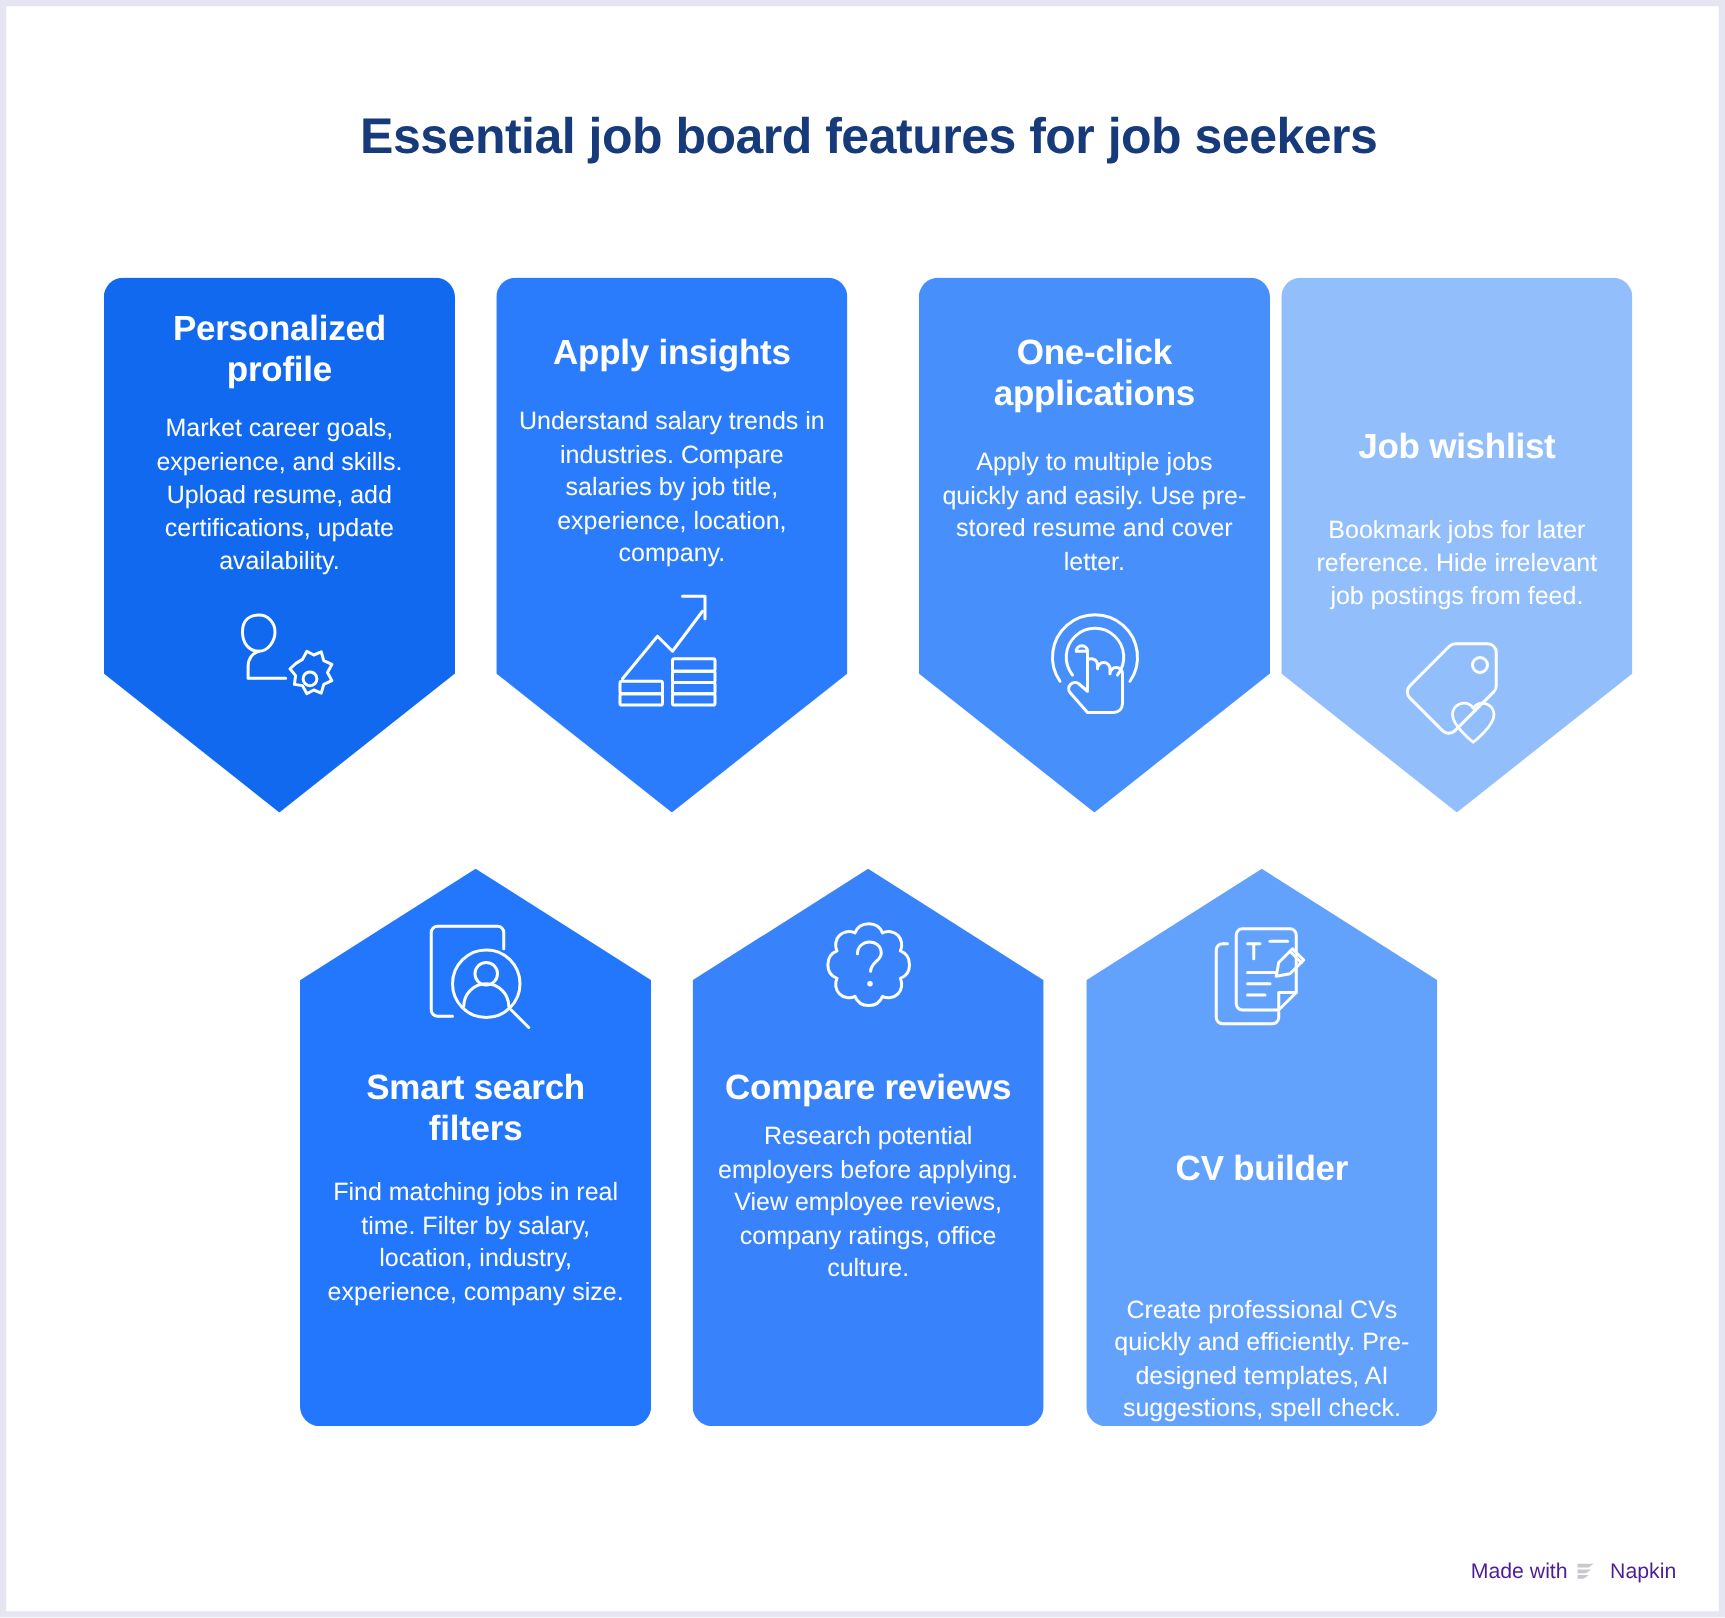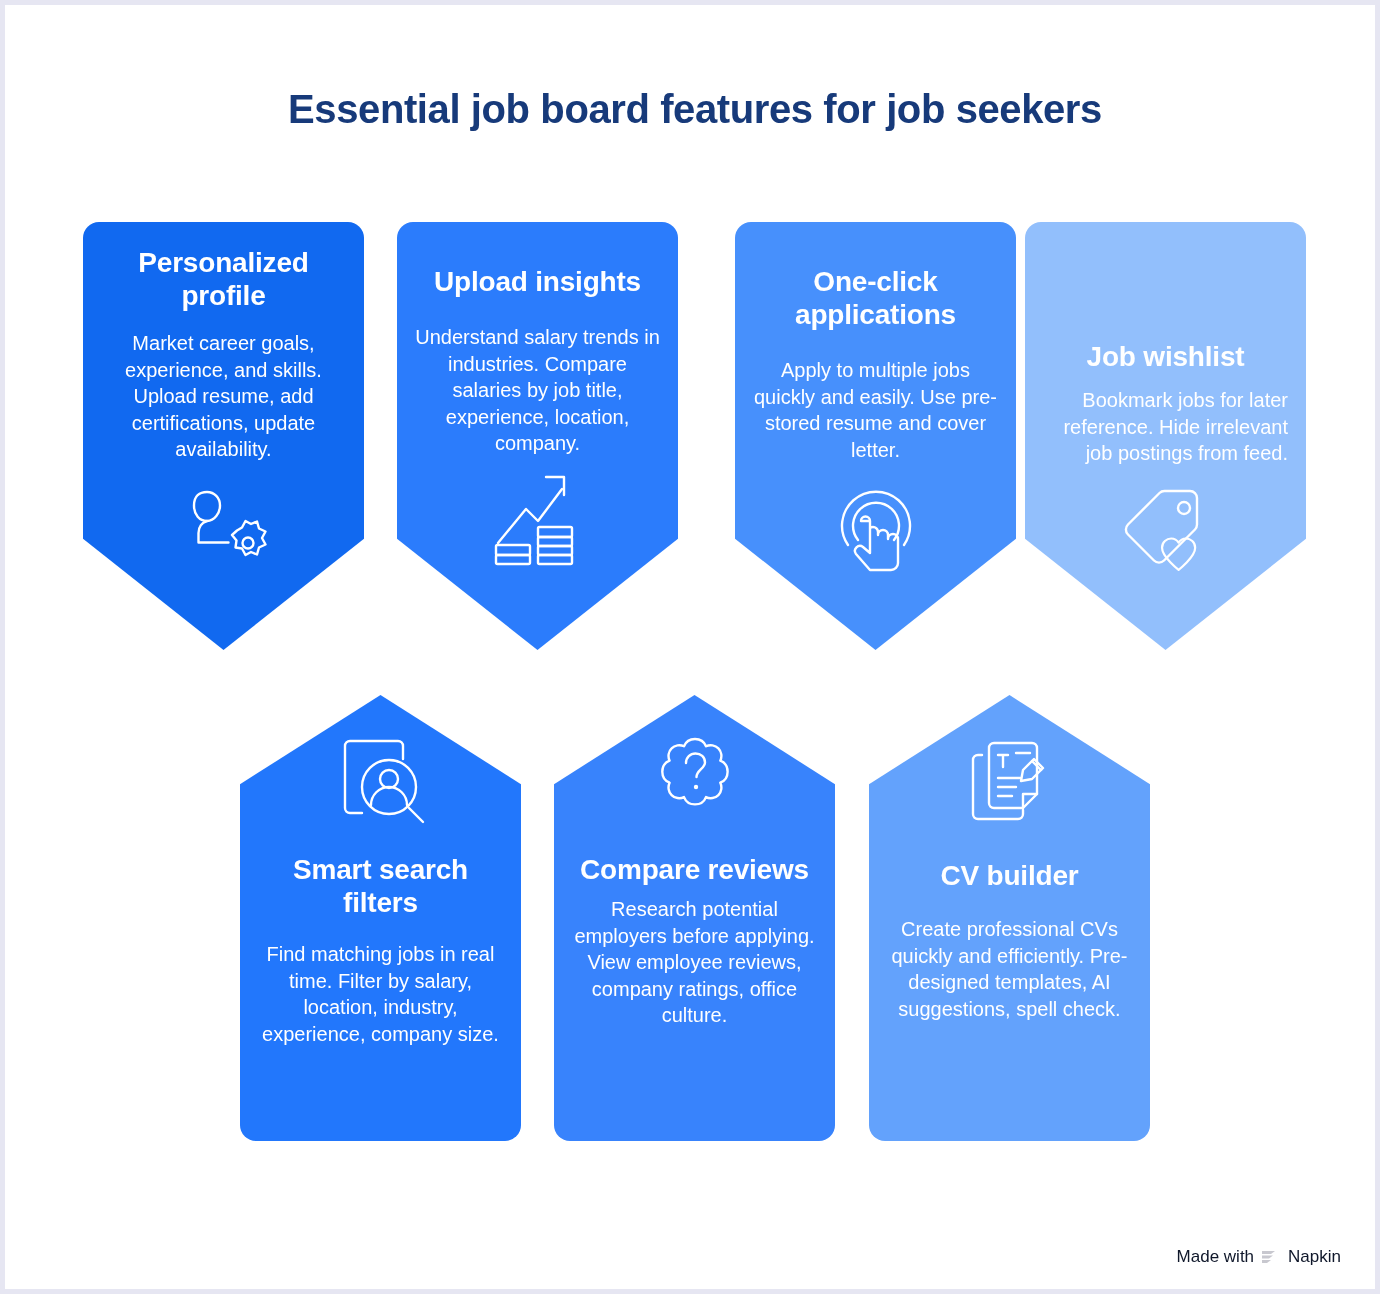--- a/index.html
+++ b/index.html
@@ -99,21 +99,21 @@
 
   #card-1 .card-heading { margin-top: 43px; }
   #card-1 .card-body    { margin-top: 26px; }
   #card-1 .card-icon    { margin-top: 12px; }
 
   #card-2 .card-heading { margin-top: 43px; }
   #card-2 .card-body    { margin-top: 26px; }
   #card-2 .card-icon    { margin-top: 14px; }
 
   #card-3 .card-heading { margin-top: 118px; }
-  #card-3 .card-body    { margin-top: 14px; text-align: right; }
+  #card-3 .card-body    { margin-top: 38px; }
   #card-3 .card-icon    { margin-top: 16px; }
 
   #card-4 .card-icon    { margin-top: 38px; }
   #card-4 .card-heading { margin-top: 20px; }
   #card-4 .card-body    { margin-top: 22px; }
 
   #card-5 .card-icon    { margin-top: 38px; }
   #card-5 .card-heading { margin-top: 20px; }
   #card-5 .card-body    { margin-top: 10px; }
 
@@ -149,21 +149,21 @@
       <svg viewBox="0 0 100 100" fill="none" stroke="#ffffff" stroke-width="2.4" stroke-linecap="round" stroke-linejoin="round">
         <path d="M33 13c7.5 0 13 6 13 13.5S40.5 42 33 42s-13-6-13-15.5S25.5 13 33 13z"></path>
         <path d="M33 42c-5 1.5-8.5 6-8.5 12v9.5h30"></path>
         <path d="M68 48.5l3.5-6.5 5.5 3 6-2.5 2 7 6.5 3-3.5 6.5 3.5 6.5-6.5 3-2 7-6-2.5-5.5 3-3.5-6.5-6.5-1 1-7-4.5-5.5 5-4.5z"></path>
         <circle cx="74" cy="64" r="5.5"></circle>
       </svg>
     </div>
   </div>
 
   <div class="card row-top" id="card-1" style="background: rgb(43, 124, 252);">
-    <div class="card-heading">Upload insights</div>
+    <div class="card-heading">Apply insights</div>
     <div class="card-body">Understand salary trends in industries. Compare salaries by job title, experience, location, company.</div>
     <div class="card-icon">
       <svg viewBox="0 0 100 100" fill="none" stroke="#ffffff" stroke-width="2.4" stroke-linecap="round" stroke-linejoin="round">
         <path d="M10 74L38 40l12 12 24-32"></path>
         <path d="M58 8h18v18"></path>
         <rect x="8" y="76" width="34" height="10" rx="1.5"></rect>
         <rect x="8" y="86" width="34" height="9" rx="1.5"></rect>
         <rect x="50" y="58" width="34" height="10" rx="1.5"></rect>
         <rect x="50" y="68" width="34" height="9" rx="1.5"></rect>
         <rect x="50" y="77" width="34" height="9" rx="1.5"></rect>
@@ -215,38 +215,38 @@
       <svg viewBox="0 0 100 100" fill="none" stroke="#ffffff" stroke-width="2.4" stroke-linecap="round" stroke-linejoin="round">
         <path d="M50 6c5.6 0 9.4 3.2 11 7.3 4-2 9.3-1.2 12.4 2 3.1 3.1 3.9 8.4 1.9 12.4 4.1 1.6 7.3 5.4 7.3 11s-3.2 9.4-7.3 11c2 4 1.2 9.3-1.9 12.4-3.1 3.2-8.4 4-12.4 2-1.6 4.1-5.4 7.3-11 7.3s-9.4-3.2-11-7.3c-4 2-9.3 1.2-12.4-2-3.2-3.1-4-8.4-2-12.4-4.1-1.6-7.3-5.4-7.3-11s3.2-9.4 7.3-11c-2-4-1.2-9.3 2-12.4 3.1-3.2 8.4-4 12.4-2C40.6 9.2 44.4 6 50 6z"></path>
         <path d="M41 30c0-5.5 4.2-9.5 9.5-9.5S60 24 60 29.5c0 6-8.5 7.5-8.5 14.5"></path>
         <circle cx="51" cy="54" r="2.2" fill="#ffffff" stroke="none"></circle>
       </svg>
     </div>
     <div class="card-heading">Compare reviews</div>
     <div class="card-body">Research potential employers before applying. View employee reviews, company ratings, office culture.</div>
   </div>
 
-  <div class="card row-bottom" id="card-6" style="background: rgb(99, 162, 252);">
+  <div class="card row-bottom" id="card-6" style="background: rgb(99, 162, 252); justify-content: space-between;">
     <div class="card-icon">
       <svg viewBox="0 0 100 100" fill="none" stroke="#ffffff" stroke-width="2.4" stroke-linecap="round" stroke-linejoin="round">
         <path d="M22 22h-4a5 5 0 0 0-5 5v54a5 5 0 0 0 5 5h40a5 5 0 0 0 5-5v-4"></path>
         <path d="M34 10h38a5 5 0 0 1 5 5v46L63 75H34a5 5 0 0 1-5-5V15a5 5 0 0 1 5-5z"></path>
         <path d="M63 75V61h14"></path>
         <path d="M38 22h10M43 22v12"></path>
         <path d="M56 20h14"></path>
         <path d="M38 45h22M38 54h18M38 63h14"></path>
         <path d="M63 37l11-11 9 9-11 11-11 2z"></path>
         <path d="M72 28l9 9"></path>
       </svg>
     </div>
     <div class="card-heading">CV builder</div>
     <div class="card-body">Create professional CVs quickly and efficiently. Pre-designed templates, AI suggestions, spell check.</div>
   </div>
 
-  <div id="watermark" style="color: #0f172a;">
+  <div id="watermark" style="color: #4c1d95;">
     <span>Made with</span>
     <span>
       <svg width="20" height="16" viewBox="0 0 20 16" fill="#c8c8cf">
         <path d="M1 2h13l-4 3H1z"></path>
         <path d="M1 6.5h11l-4 3H1z"></path>
         <path d="M1 11h9l-4 3H1z"></path>
       </svg>
     </span>
     <span>Napkin</span>
   </div>

